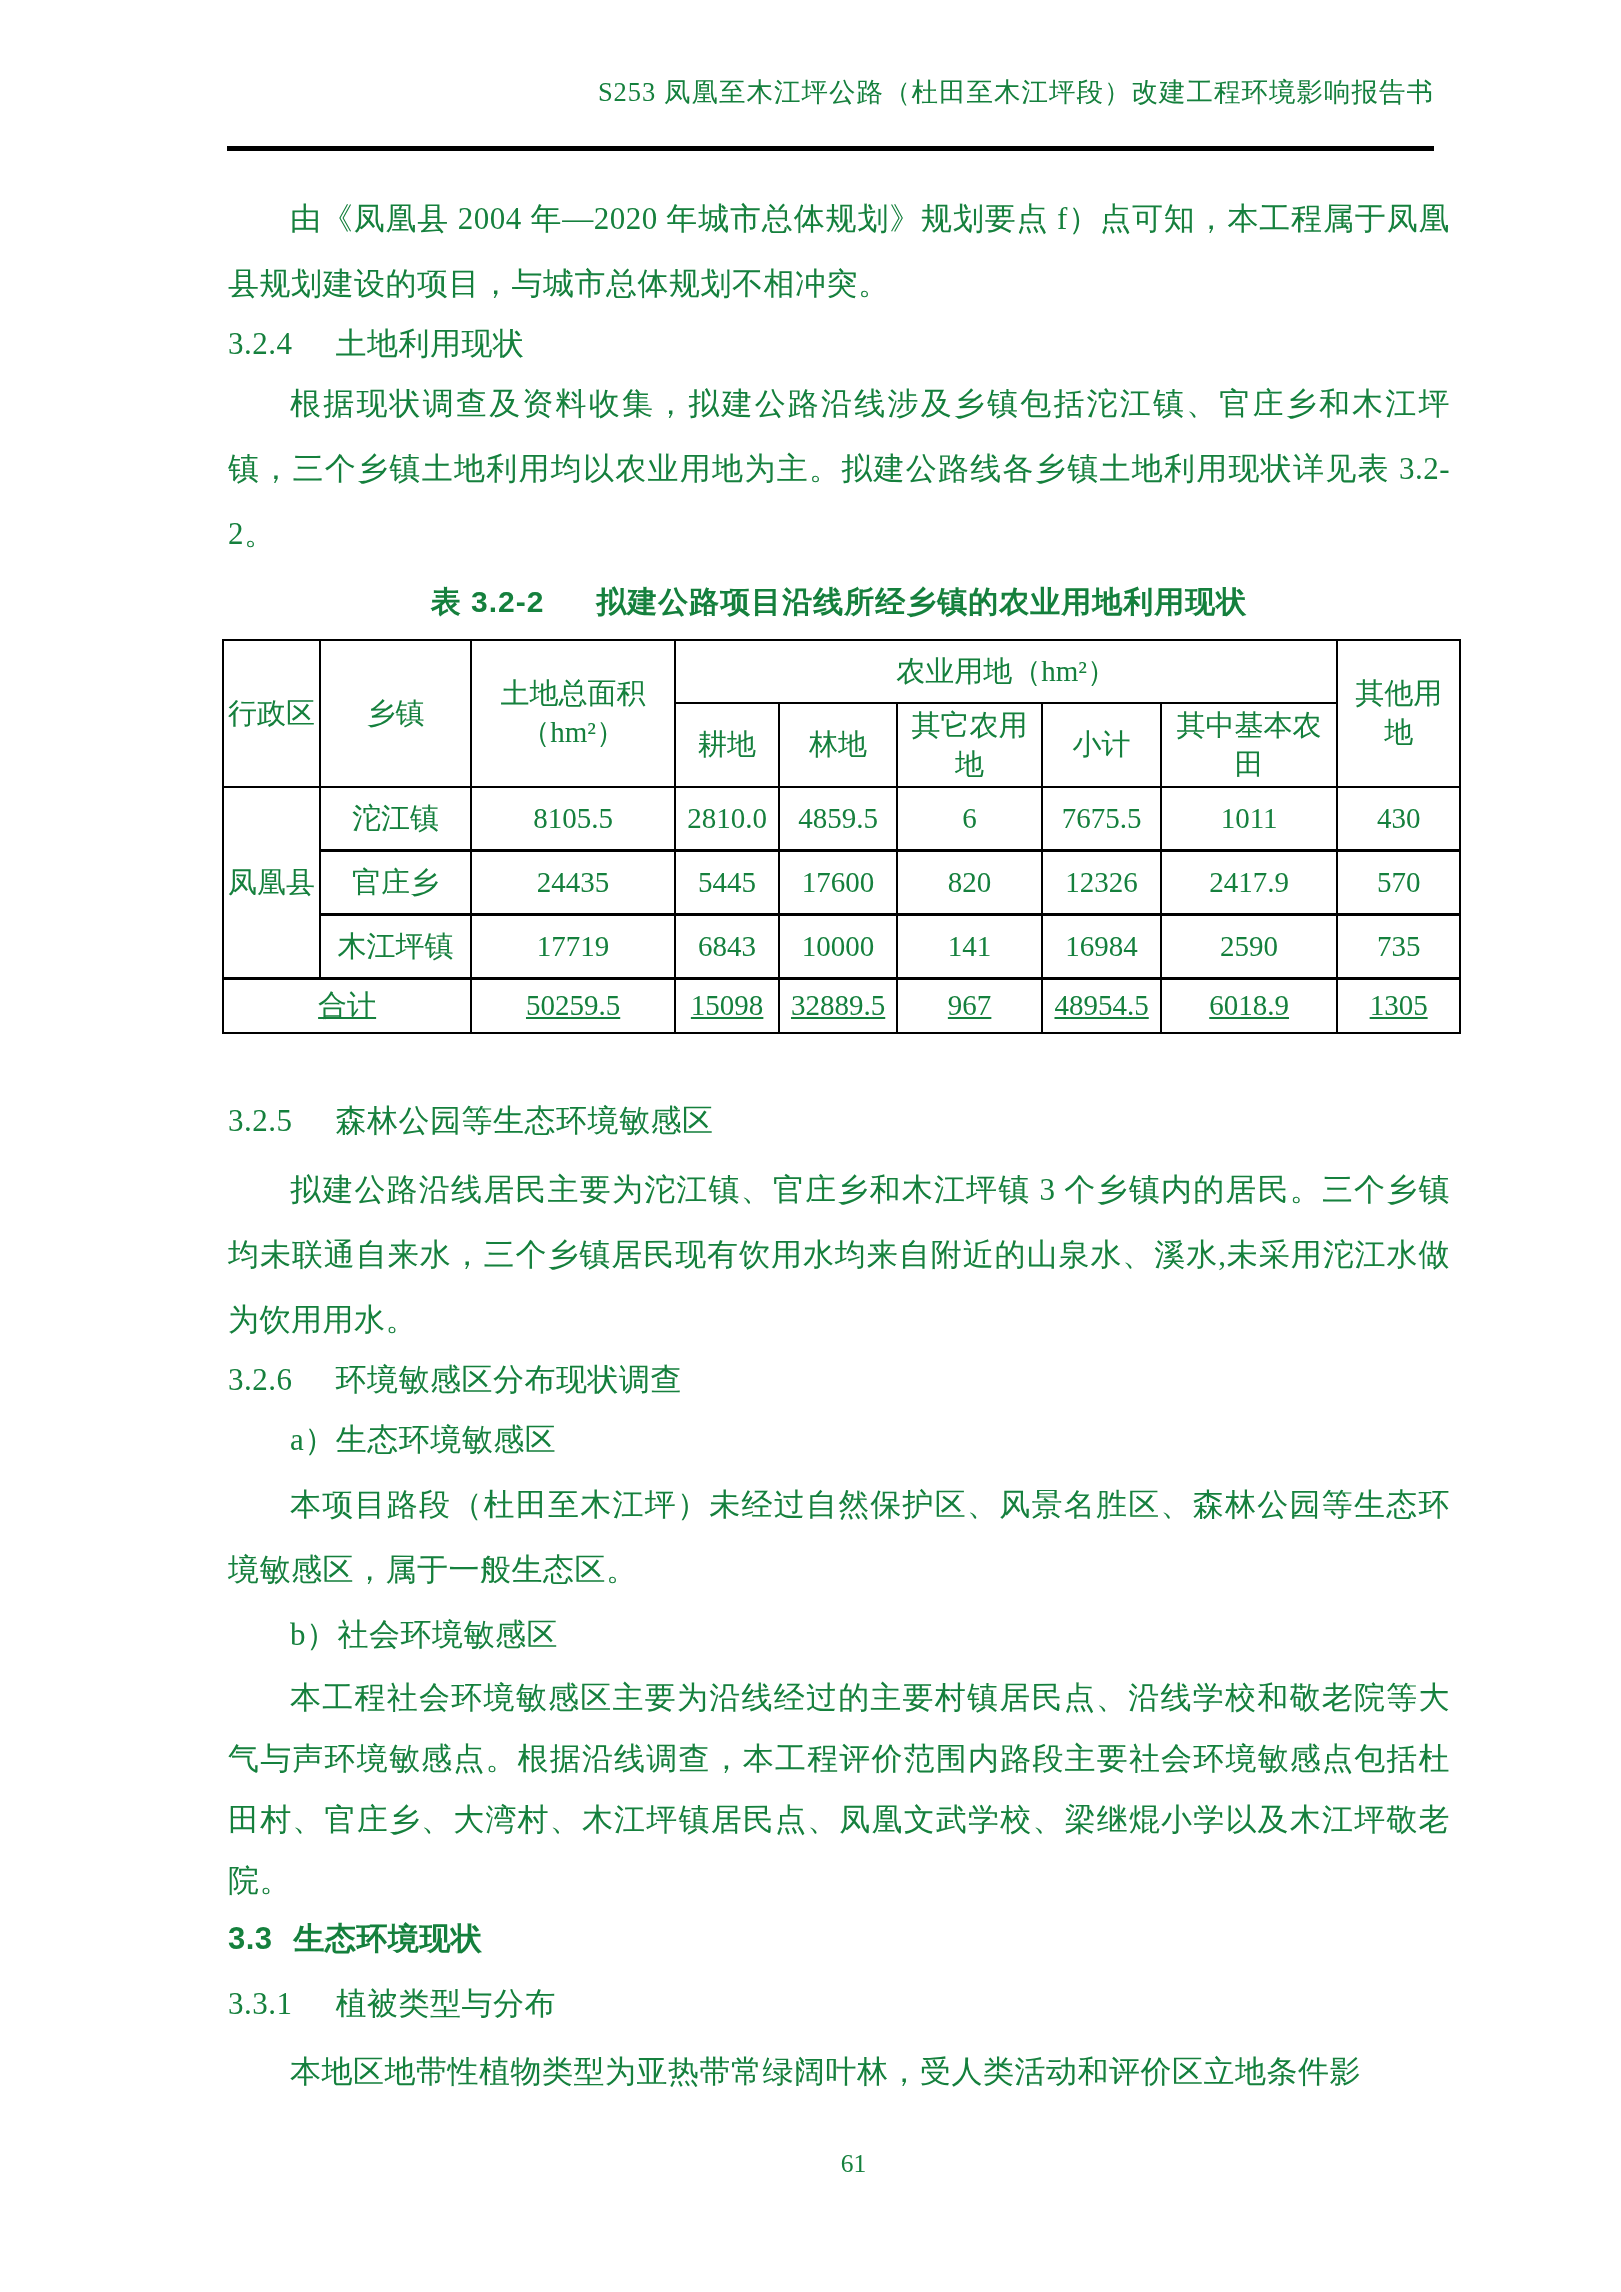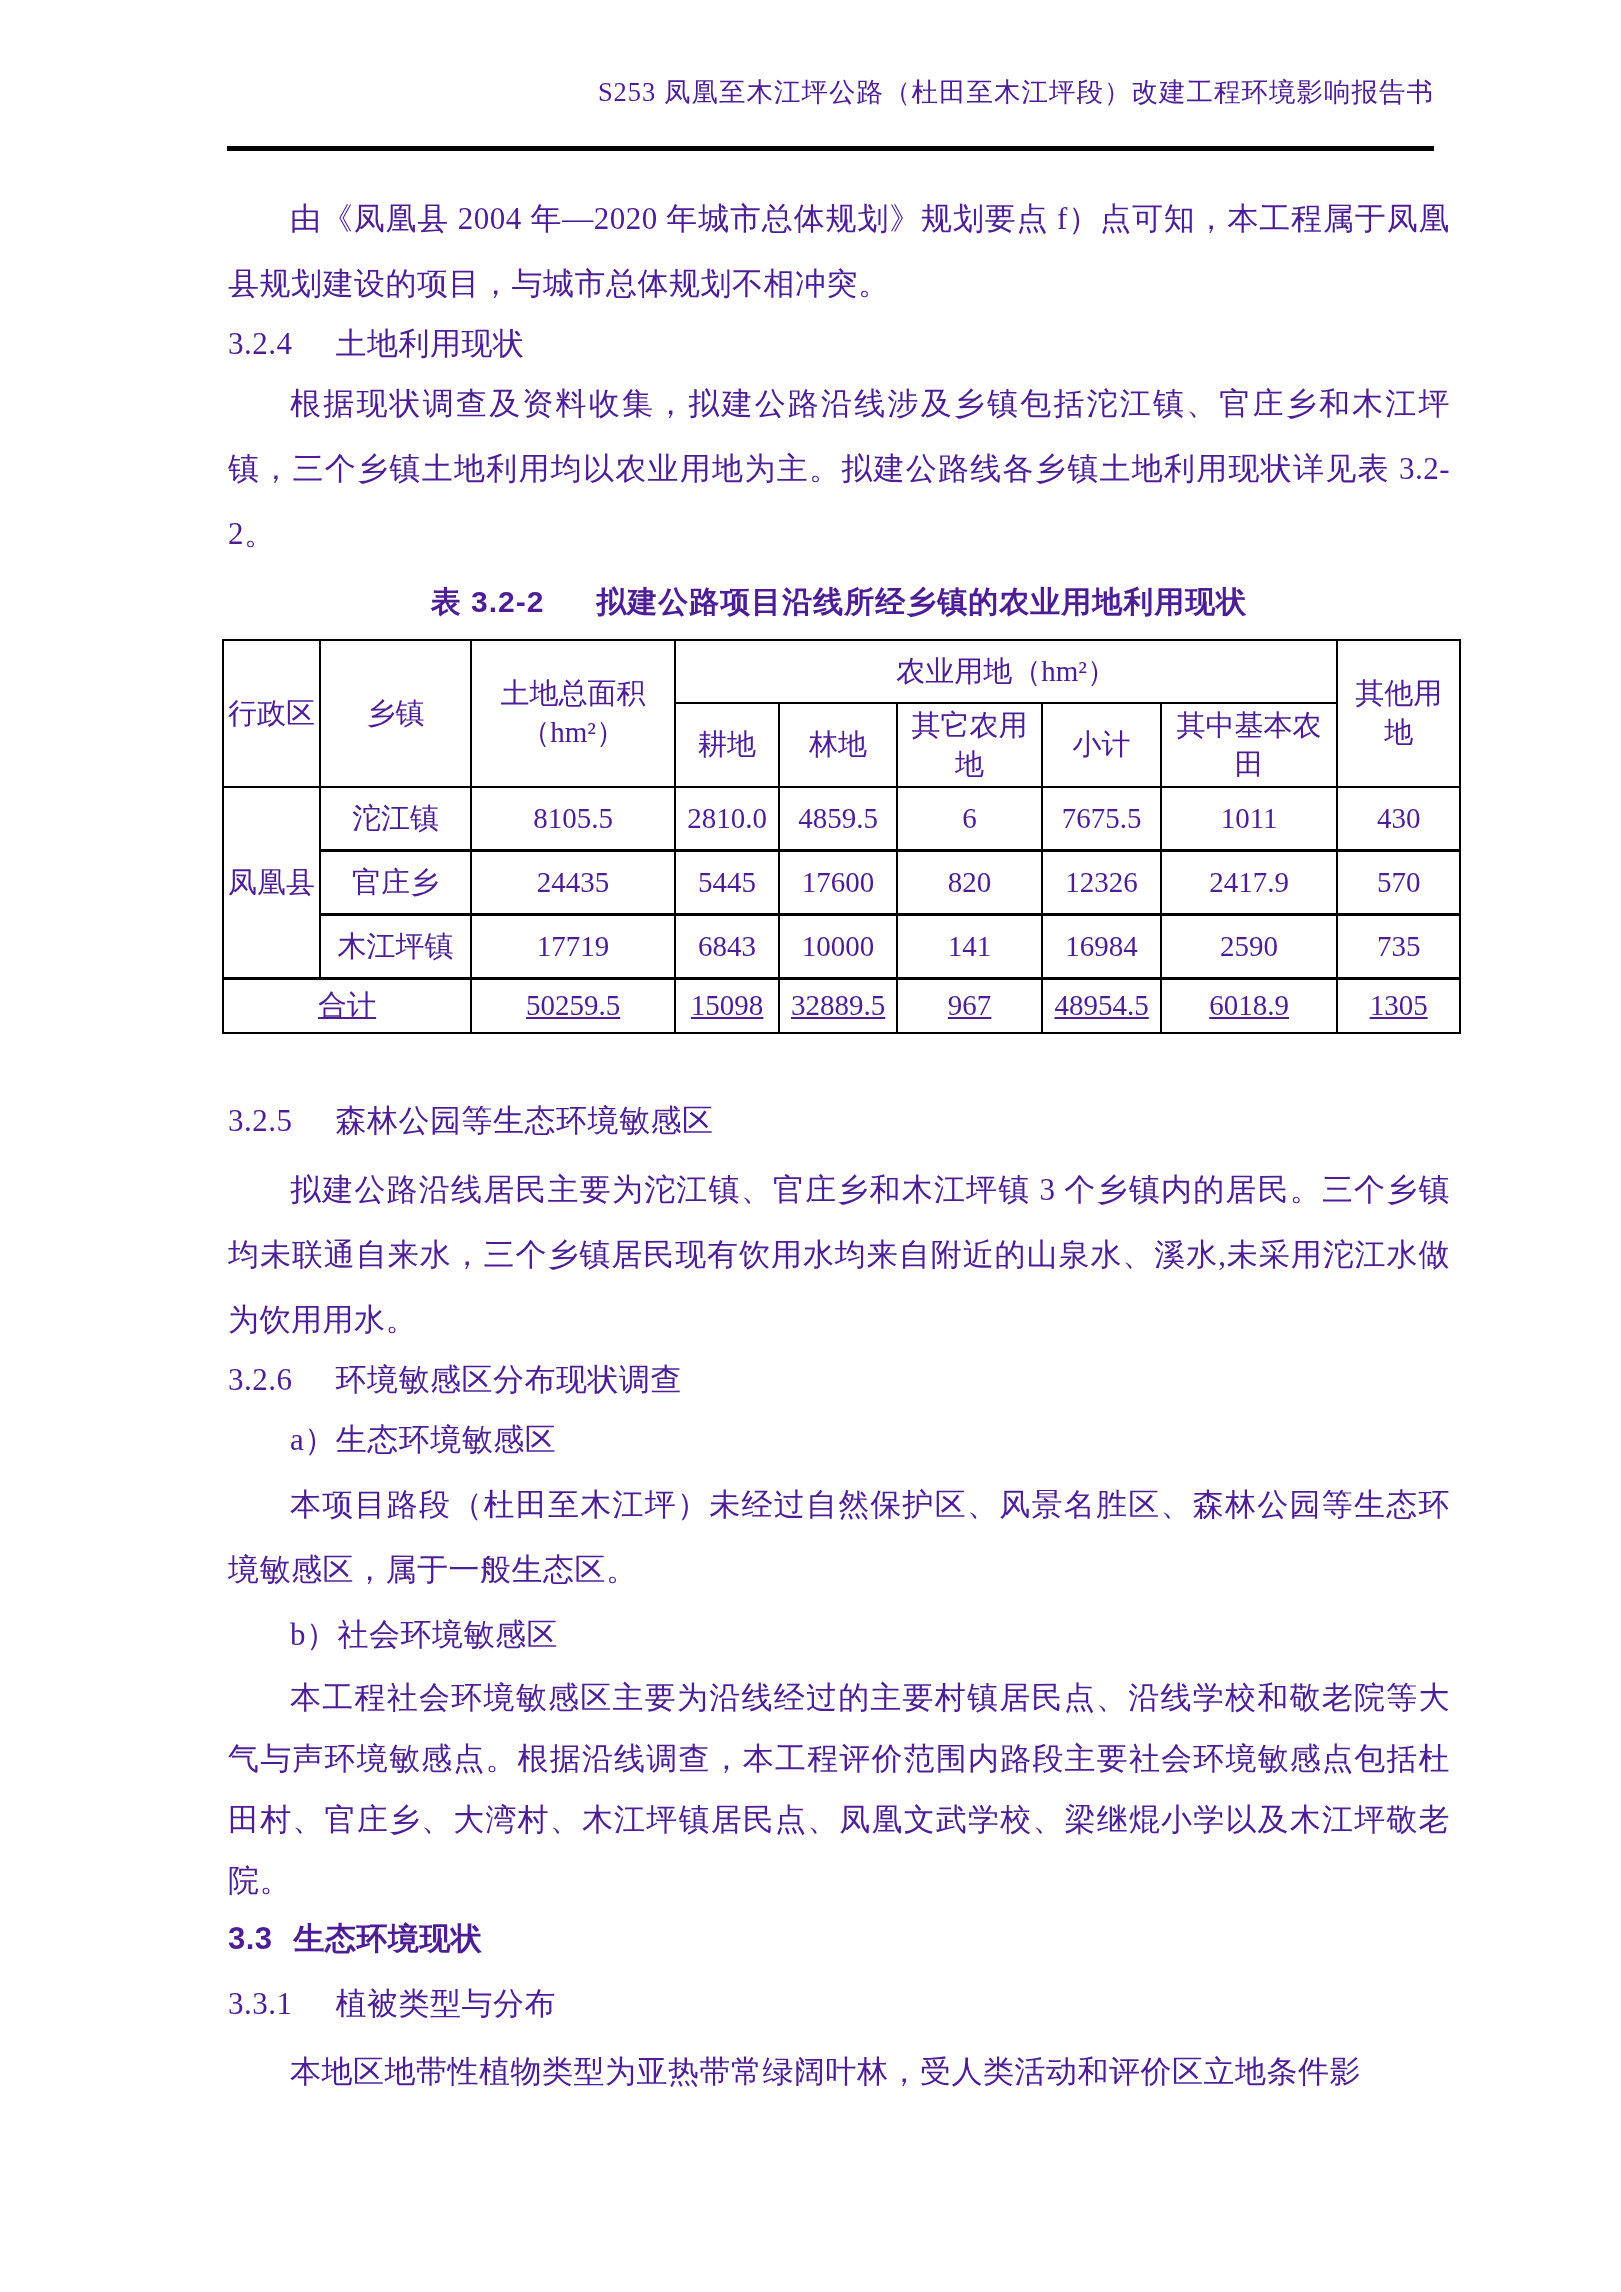--- a/index.html
+++ b/index.html
@@ -2,21 +2,21 @@
 <html><head>
 <meta charset="utf-8">
 <style>
   * { box-sizing: border-box; margin: 0; padding: 0; }
   html, body { background: #e8e8e8; }
   .page {
     position: relative;
     width: 1621px;
     height: 2293px;
     background: #ffffff;
-    color: #4c1d95;
+    color: #15803d;
     font-family: "Liberation Serif", "DejaVu Serif", serif;
     overflow: hidden;
   }
 
   
   .doc-header {
     position: absolute;
     left: 227px;
     top: 73px;
     width: 1207px;
@@ -225,15 +225,16 @@
     </div>
 
     <div class="section-heading" style="margin-top:9.8px;">
       <span class="sec-num">3.3.1</span><span>植被类型与分布</span>
     </div>
 
     <div class="para" style="margin-top:7.8px;">本地区地带性植物类型为亚热带常绿阔叶林，受人类活动和评价区立地条件影</div>
 
   </div>
 
+  <div class="page-number">61</div>
 
 </div>
 
 
 </body></html>

